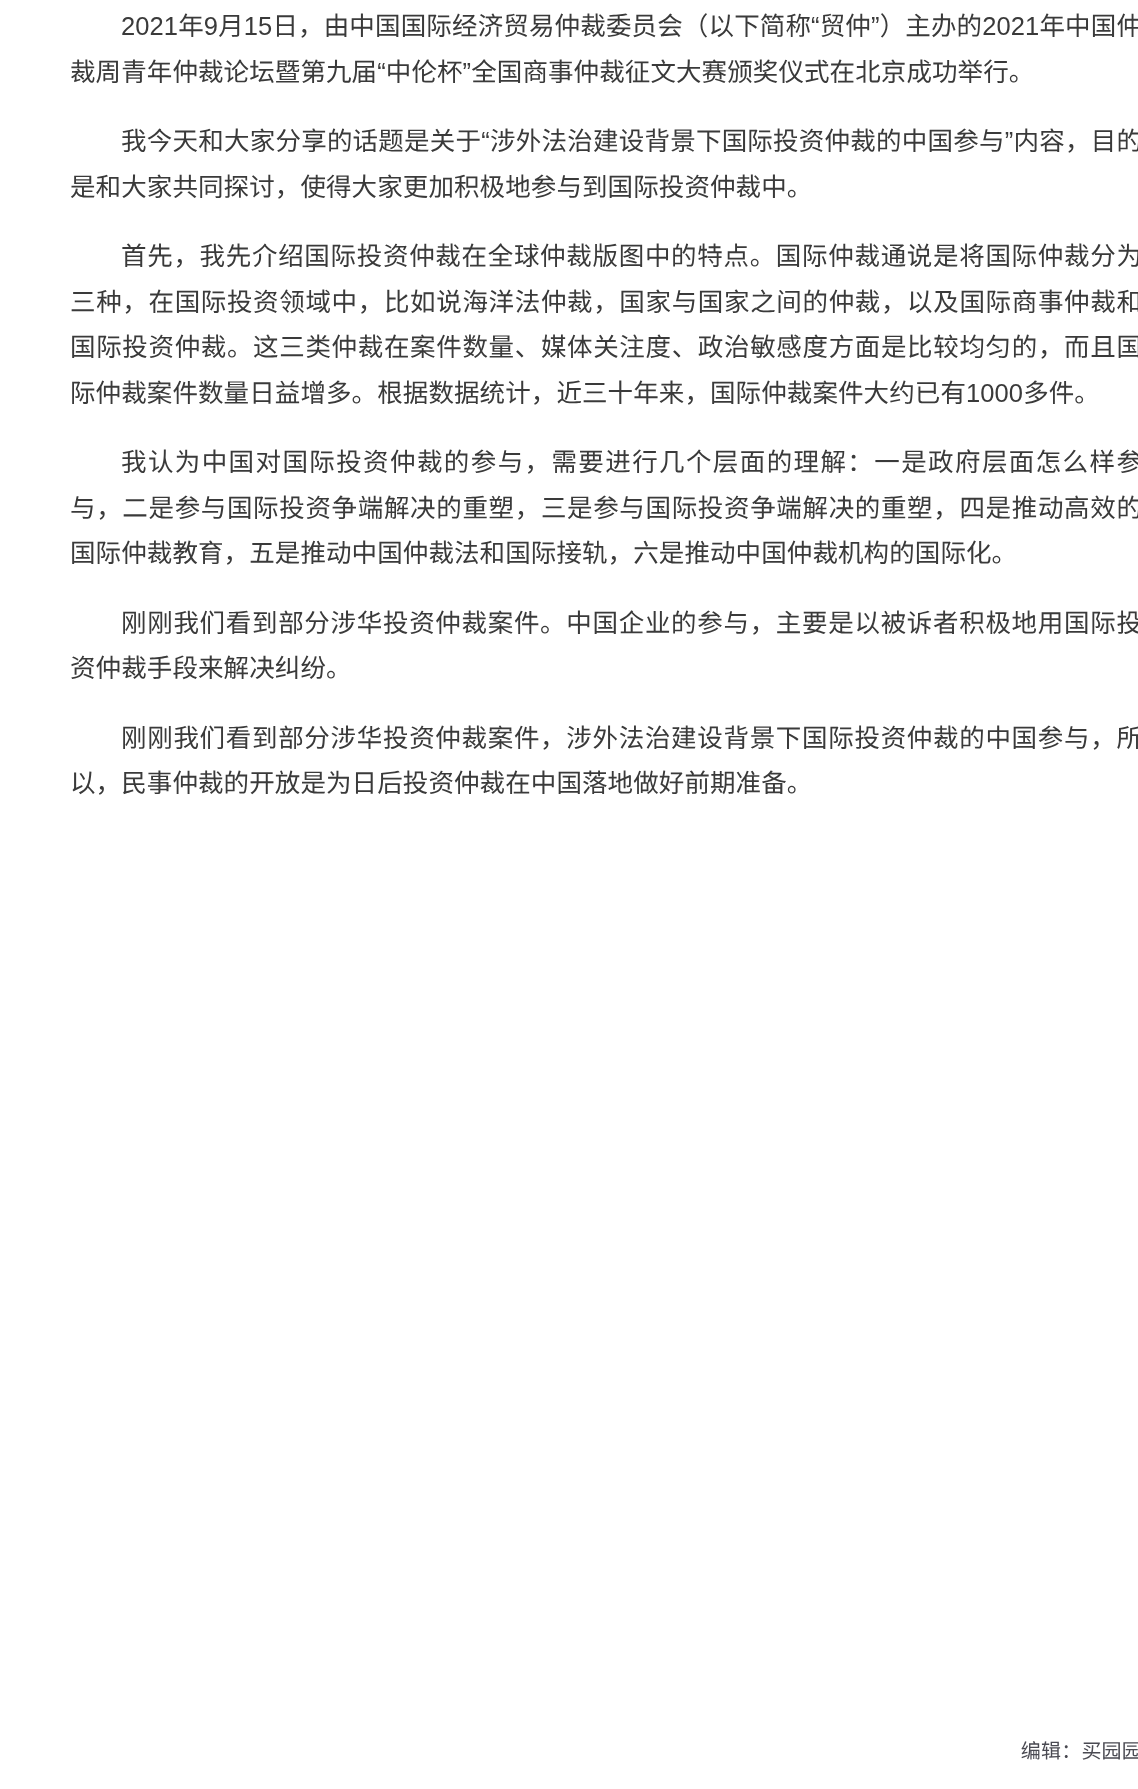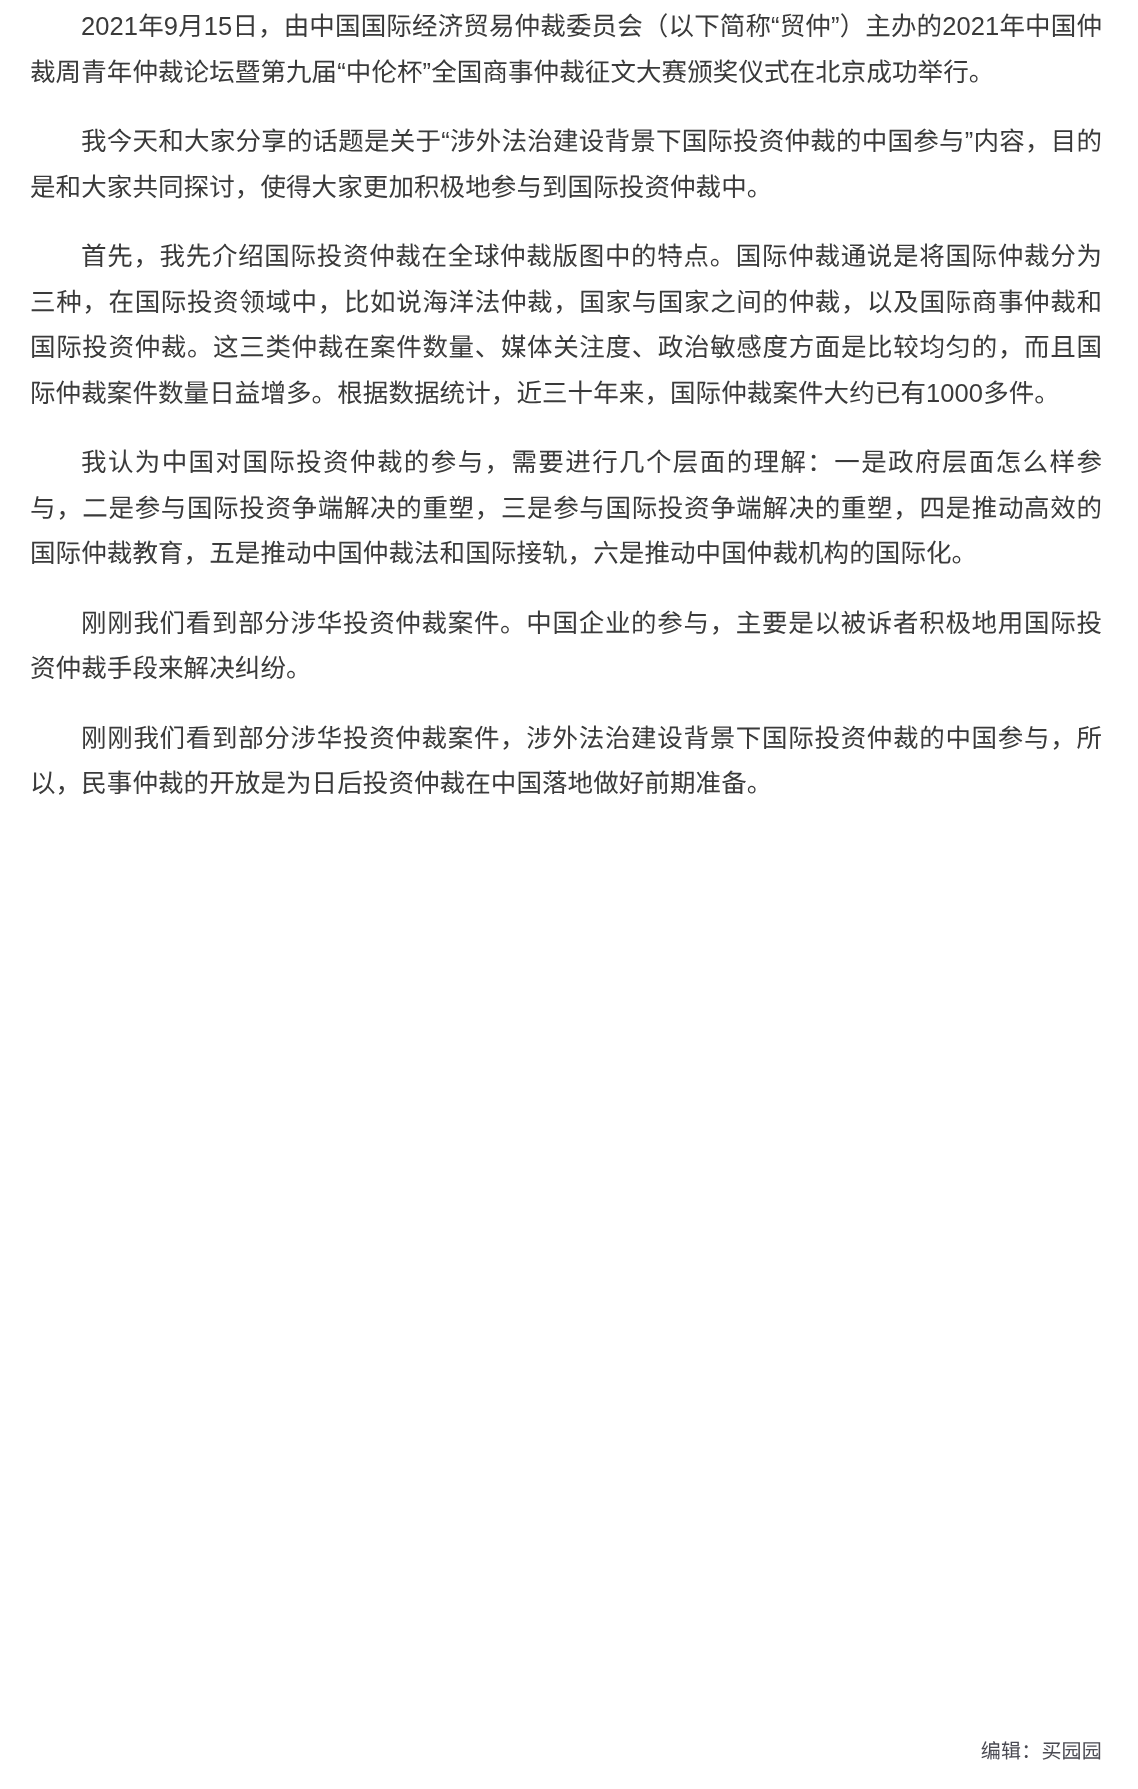--- a/index.html
+++ b/index.html
@@ -14,20 +14,21 @@
     overflow: hidden;
     font-family: "Liberation Sans", "DejaVu Sans", sans-serif;
   }
   .page {
     position: relative;
     width: 918px;
     height: 1789px;
     background: #ffffff;
     box-sizing: border-box;
     padding: 8px;
+    margin-left: 40px;
   }
   .article-body {
     position: absolute;
     left: 30px;
     top: 4px;
     width: 1072px;
   }
   .para {
     margin: 0 0 0 0;
     padding: 0;

